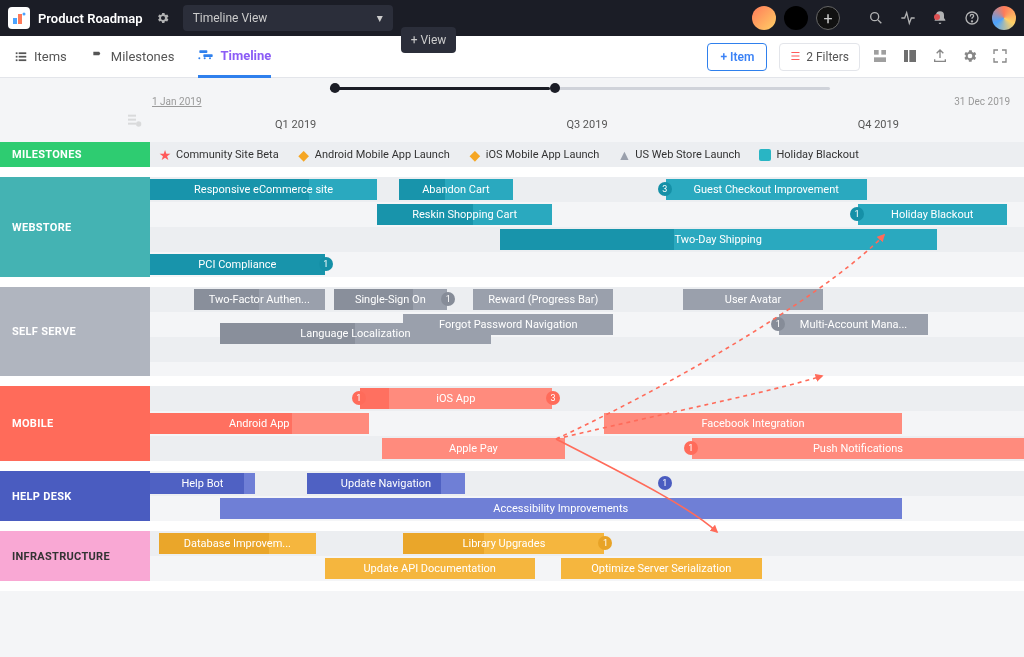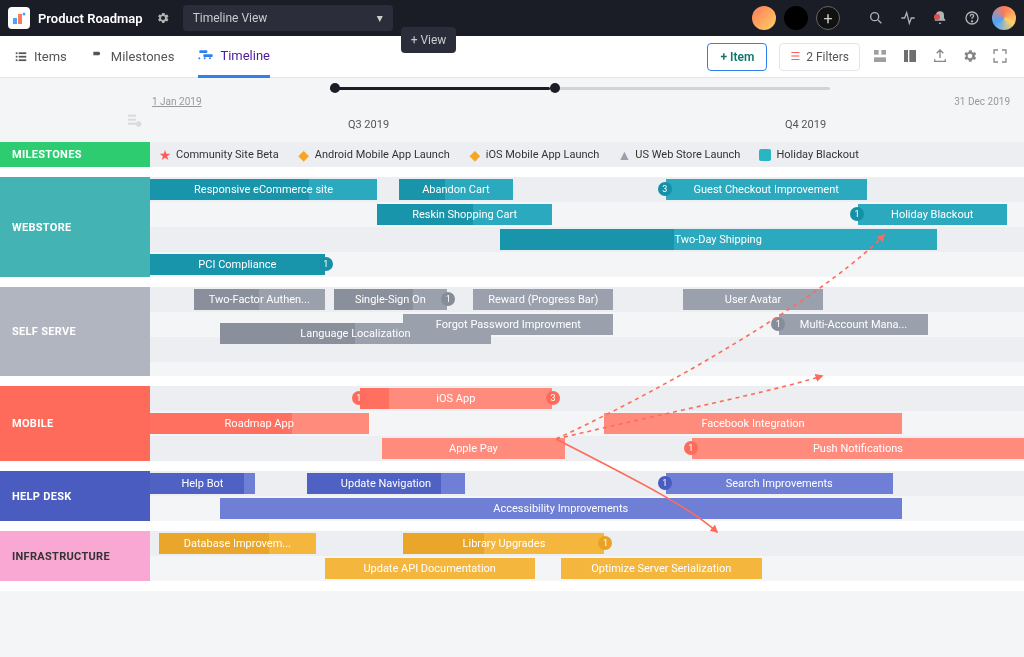--- a/index.html
+++ b/index.html
@@ -13,23 +13,23 @@
   .addview{background:#2b2e3a;height:26px;border-radius:4px;display:flex;align-items:center;padding:0 10px;color:#ccc;font-size:12px;margin-top:44px;}
   .spacer{flex:1;}
   .avatar{width:24px;height:24px;border-radius:50%;background:#555;}
   .avatar.a1{background:linear-gradient(135deg,#ff7a59,#ffd166);} 
   .avatar.a3{background:#111;border:1px solid #666;display:flex;align-items:center;justify-content:center;font-size:16px;color:#ccc;}
   .notif-dot::after{content:"";width:6px;height:6px;background:#ff5a5a;border-radius:50%;position:absolute;margin-left:-6px;margin-top:-2px;}
   .iconbtn{width:24px;height:24px;display:flex;align-items:center;justify-content:center;opacity:.85;}
   
   .subbar{background:#fff;height:42px;border-bottom:1px solid #e3e5ea;display:flex;align-items:center;padding:0 14px;gap:24px;font-size:13px;color:#555;}
   .tab{display:flex;align-items:center;gap:6px;height:42px;}
-  .tab.active{color:#4c1d95;border-bottom:3px solid #2f80ed;font-weight:400;}
+  .tab.active{color:#8b5cf6;border-bottom:3px solid #2f80ed;font-weight:700;}
   .subright{margin-left:auto;display:flex;align-items:center;gap:12px;}
-  .btn-outline{border:1px solid #2f80ed;color:#0f766e;background:#fff;height:28px;border-radius:4px;padding:0 12px;display:flex;align-items:center;gap:4px;font-size:12px;font-weight:600;}
+  .btn-outline{border:1px solid #2f80ed;color:#3b82f6;background:#fff;height:28px;border-radius:4px;padding:0 12px;display:flex;align-items:center;gap:4px;font-size:12px;font-weight:600;}
   .btn-filter{border:1px solid #e3e5ea;background:#fff;height:28px;border-radius:4px;padding:0 10px;display:flex;align-items:center;gap:6px;font-size:12px;color:#555;}
   .filter-ic{color:#ff5a5a;font-size:11px;}
   .toolicon{width:18px;height:18px;opacity:.7;}
   
   .timeline-wrap{position:relative;padding-top:10px;}
   .range-label{position:absolute;font-size:10px;color:#999;}
   .range-left{left:152px;top:18px;text-decoration:underline;}
   .range-right{right:14px;top:18px;}
   .slider{position:absolute;left:330px;top:6px;width:500px;height:8px;display:flex;align-items:center;}
   .slider .track{height:3px;background:#d0d3da;width:100%;position:absolute;border-radius:2px;}
@@ -190,20 +190,21 @@
   </div>
   <span class="settings-row-icon">
     <svg width="16" height="16" viewBox="0 0 24 24" fill="#aaa">
         <rect x="3" y="4" width="12" height="3"></rect>
         <rect x="3" y="10" width="12" height="3"></rect>
         <rect x="3" y="16" width="12" height="3"></rect>
         <circle cx="19" cy="18" r="4" fill="#aaa"></circle>
       </svg>
   </span>
   <div class="quarters">
+    <div>Q1 2019</div>
     <div>Q3 2019</div>
     <div>Q4 2019</div>
   </div>
 </div>
 
 <div class="lanes" id="lanes" style="position: relative;">
     <div class="lane milestone-lane">
   <div class="lane-label">MILESTONES</div>
   <div class="lane-body">
         <div class="milestone-row">
@@ -287,21 +288,21 @@
           <span class="txt">Single-Sign On</span>
         </div>
         <div class="badge b-grey" style="left:calc(34% - 6px);top:5px">1</div>
         <div class="bar c-grey" style="left:37%;width:16%;top:2px">
           <span class="txt">Reward (Progress Bar)</span>
         </div>
         <div class="bar c-grey" style="left:61%;width:16%;top:2px">
           <span class="txt">User Avatar</span>
         </div>
         <div class="bar c-grey" style="left:29%;width:24%;top:27px">
-          <span class="txt">Forgot Password Improvment</span>
+          <span class="txt">Forgot Password Navigation</span>
         </div>
         <div class="bar c-grey" style="left:72%;width:17%;top:27px">
           <span class="txt">Multi-Account Mana...</span>
         </div>
         <div class="badge b-grey" style="left:calc(72% - 8px);top:30px">1</div>
         <div class="bar c-grey" style="left:8%;width:31%;top:36px">
           <div class="prog c-grey-d" style="width:50%"></div>
           <span class="txt">Language Localization</span>
         </div>
       </div>
@@ -314,21 +315,21 @@
         <div class="row alt" style="position:absolute;top:25px;left:0;right:0"></div>
         <div class="row " style="position:absolute;top:50px;left:0;right:0"></div>
         <div class="bar c-red" style="left:24%;width:22%;top:2px">
           <div class="prog c-red-d" style="width:15%"></div>
           <span class="txt">iOS App</span>
         </div>
         <div class="badge b-red" style="left:calc(24% - 8px);top:5px">1</div>
         <div class="badge b-red" style="left:calc(46% - 6px);top:5px">3</div>
         <div class="bar c-red" style="left:0%;width:25%;top:27px">
           <div class="prog c-red-d" style="width:65%"></div>
-          <span class="txt">Roadmap App</span>
+          <span class="txt">Android App</span>
         </div>
         <div class="bar c-red" style="left:52%;width:34%;top:27px">
           <span class="txt">Facebook Integration</span>
         </div>
         <div class="bar c-red" style="left:26.5%;width:21%;top:52px">
           <span class="txt">Apple Pay</span>
         </div>
         <div class="bar c-red" style="left:62%;width:38%;top:52px">
           <span class="txt">Push Notifications</span>
         </div>
@@ -341,23 +342,20 @@
     <div class="lane-body" style="height:50px">
         <div class="row " style="position:absolute;top:0px;left:0;right:0"></div>
         <div class="row alt" style="position:absolute;top:25px;left:0;right:0"></div>
         <div class="bar c-blue" style="left:0%;width:12%;top:2px">
           <div class="prog c-blue-d" style="width:90%"></div>
           <span class="txt">Help Bot</span>
         </div>
         <div class="bar c-blue" style="left:18%;width:18%;top:2px">
           <div class="prog c-blue-d" style="width:85%"></div>
           <span class="txt">Update Navigation</span>
-        </div>
-        <div class="bar c-blue" style="left:59%;width:26%;top:2px">
-          <span class="txt">Search Improvements</span>
         </div>
         <div class="badge b-blue" style="left:calc(59% - 8px);top:5px">1</div>
         <div class="bar c-blue" style="left:8%;width:78%;top:27px">
           <span class="txt">Accessibility Improvements</span>
         </div>
       </div>
     </div>
     <div class="gap"></div>
     <div class="lane">
     <div class="lane-label lbl-orange" style="height:50px;color:#333">INFRASTRUCTURE</div>

